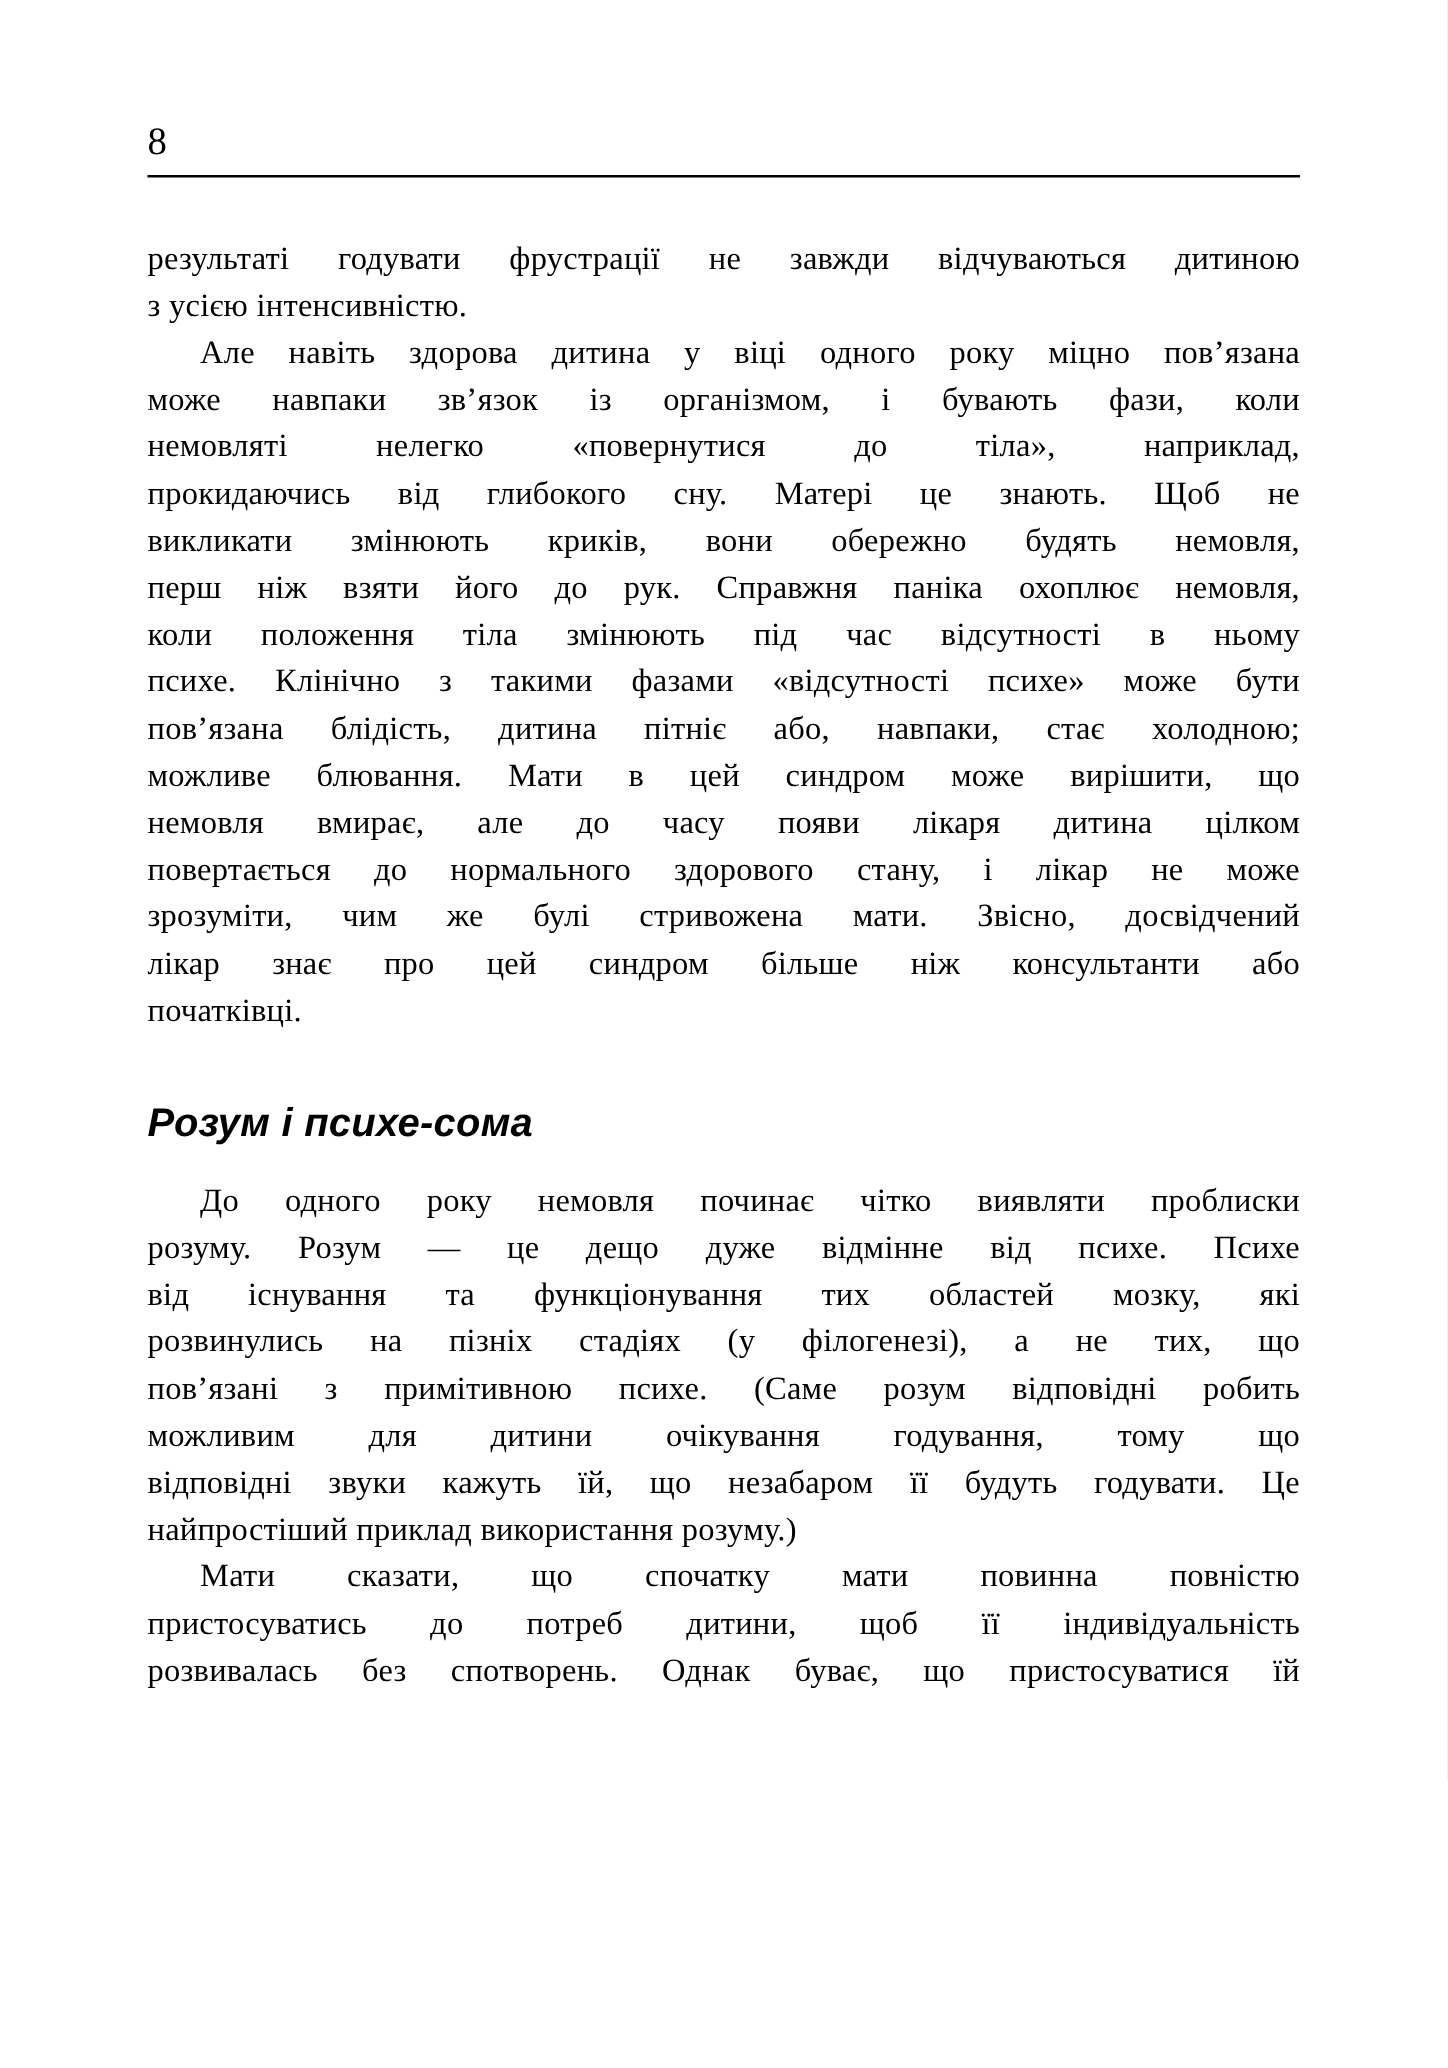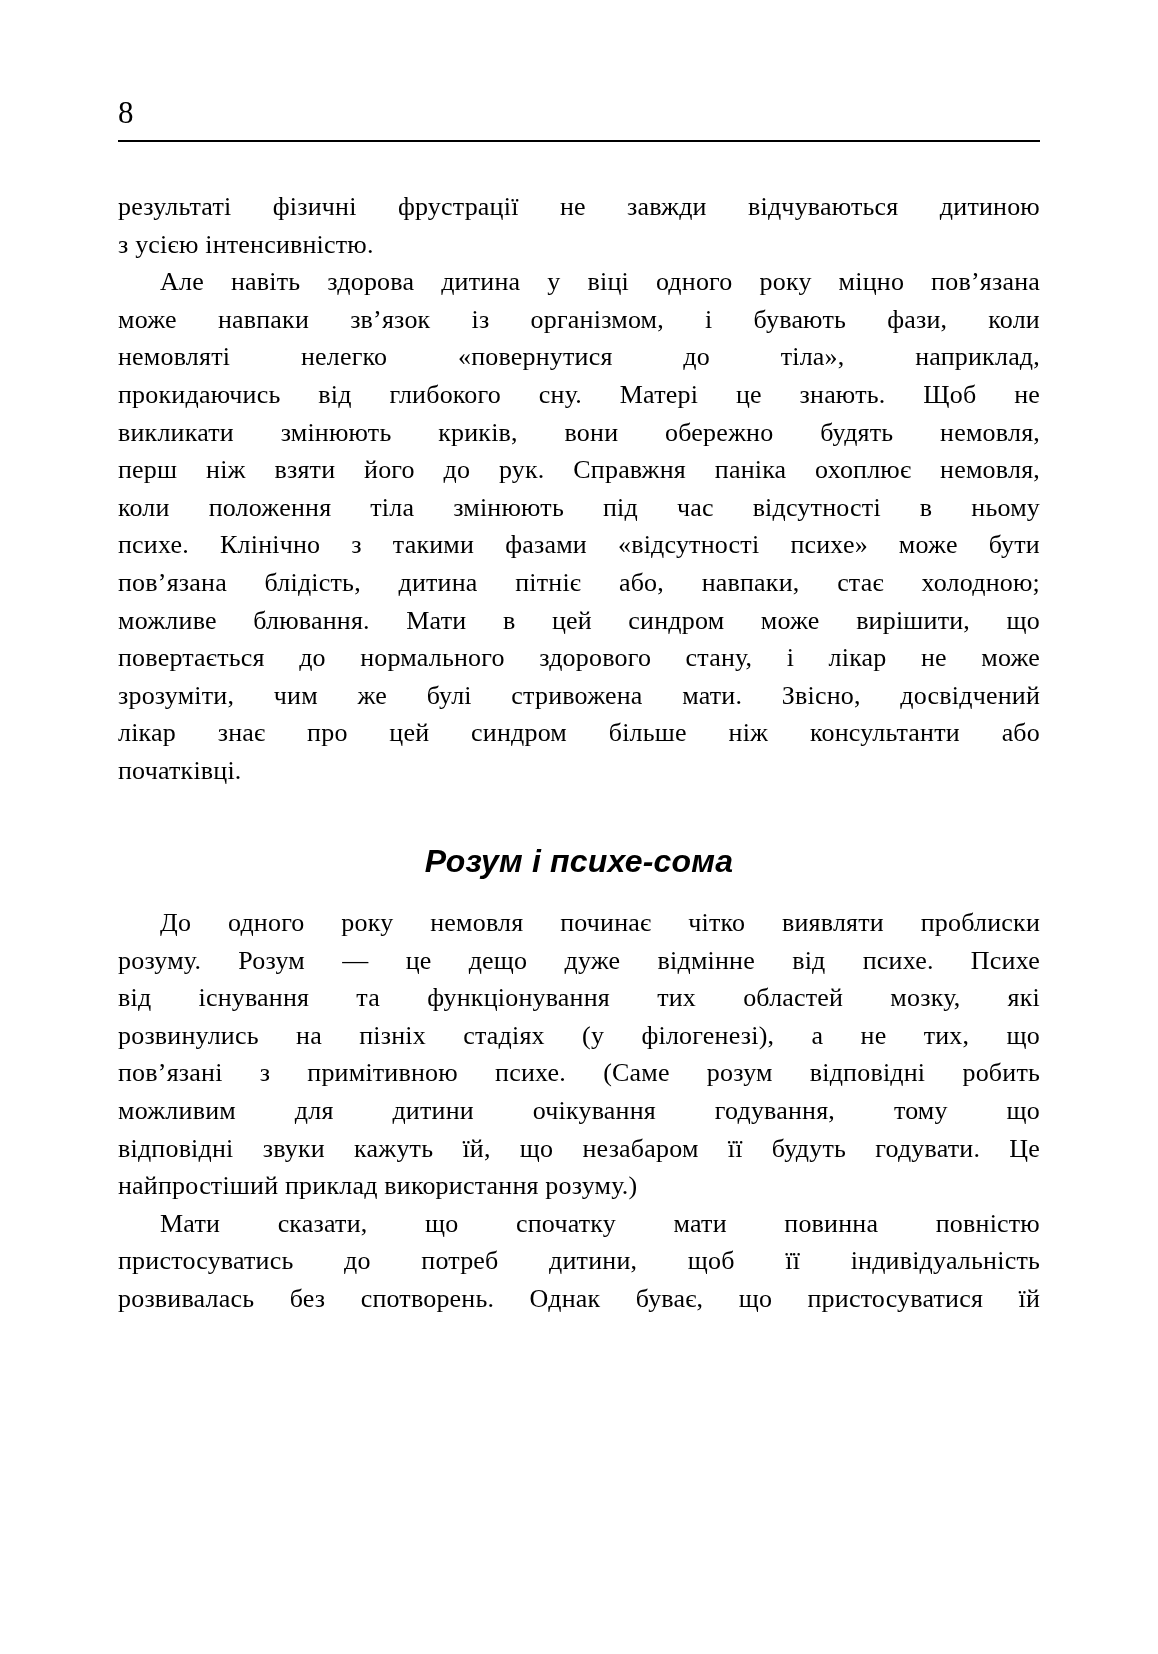--- a/index.html
+++ b/index.html
@@ -48,47 +48,48 @@
   .line.indent {
     text-indent: 42px;
   }
   .heading {
     font-family: "Liberation Sans", "DejaVu Sans", sans-serif;
     font-style: italic;
     font-weight: bold;
     font-size: 32px;
     line-height: 1.2;
     margin: 52px 0 24px 0;
-    text-align: center;
+    text-align: left;
   }
 </style>
 </head>
 <body>
 
 <div class="page">
   <header>
     <div class="page-number">8</div>
     <div class="header-rule"></div>
   </header>
   <main class="text-block">
       <div class="paragraph">
-        <div class="line">результаті фізичні фрустрації не завжди відчуваються дитиною</div>
+        <div class="line">результаті годувати фрустрації не завжди відчуваються дитиною</div>
         <div class="line last">з усією інтенсивністю.</div>
       </div>
       <div class="paragraph">
         <div class="line indent">Але навіть здорова дитина у віці одного року міцно пов’язана</div>
         <div class="line">може навпаки зв’язок із організмом, і бувають фази, коли</div>
         <div class="line">немовляті нелегко «повернутися до тіла», наприклад,</div>
         <div class="line">прокидаючись від глибокого сну. Матері це знають. Щоб не</div>
         <div class="line">викликати змінюють криків, вони обережно будять немовля,</div>
         <div class="line">перш ніж взяти його до рук. Справжня паніка охоплює немовля,</div>
         <div class="line">коли положення тіла змінюють під час відсутності в ньому</div>
         <div class="line">психе. Клінічно з такими фазами «відсутності психе» може бути</div>
         <div class="line">пов’язана блідість, дитина пітніє або, навпаки, стає холодною;</div>
         <div class="line">можливе блювання. Мати в цей синдром може вирішити, що</div>
+        <div class="line">немовля вмирає, але до часу появи лікаря дитина цілком</div>
         <div class="line">повертається до нормального здорового стану, і лікар не може</div>
         <div class="line">зрозуміти, чим же булі стривожена мати. Звісно, досвідчений</div>
         <div class="line">лікар знає про цей синдром більше ніж консультанти або</div>
         <div class="line last">початківці.</div>
       </div>
       <h2 class="heading">Розум і психе-сома</h2>
       <div class="paragraph">
         <div class="line indent">До одного року немовля починає чітко виявляти проблиски</div>
         <div class="line">розуму. Розум — це дещо дуже відмінне від психе. Психе</div>
         <div class="line">від існування та функціонування тих областей мозку, які</div>

